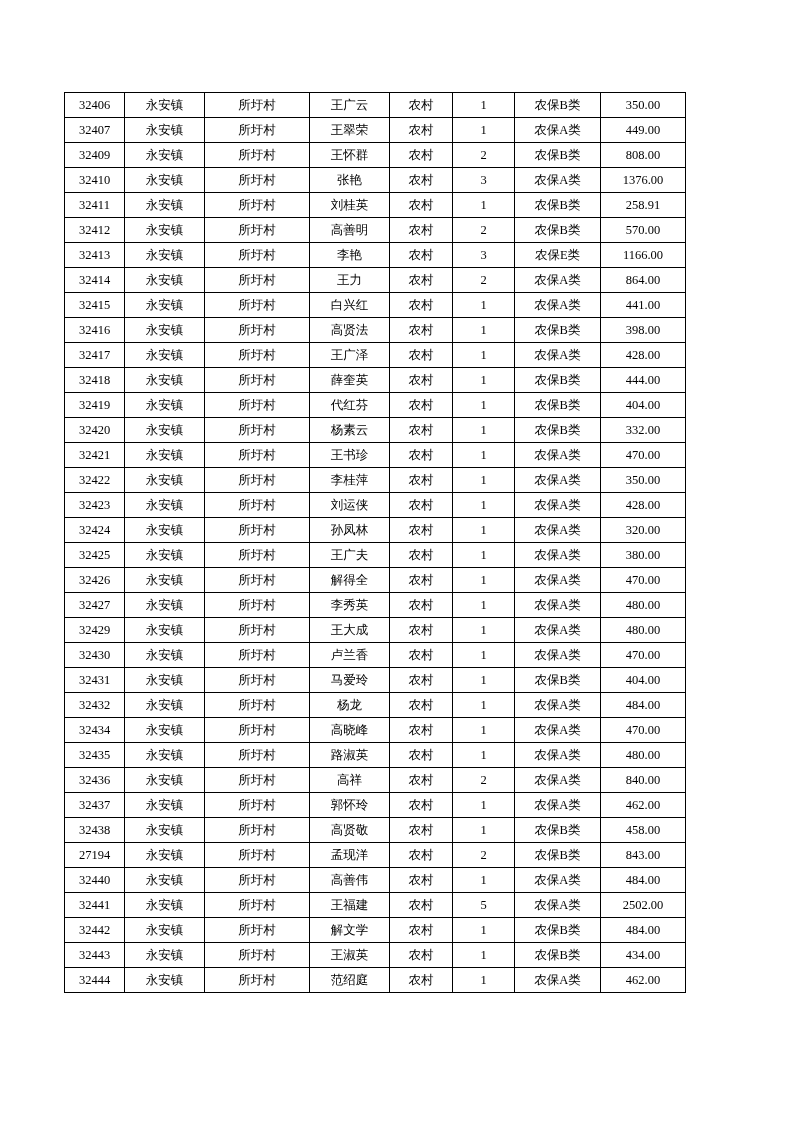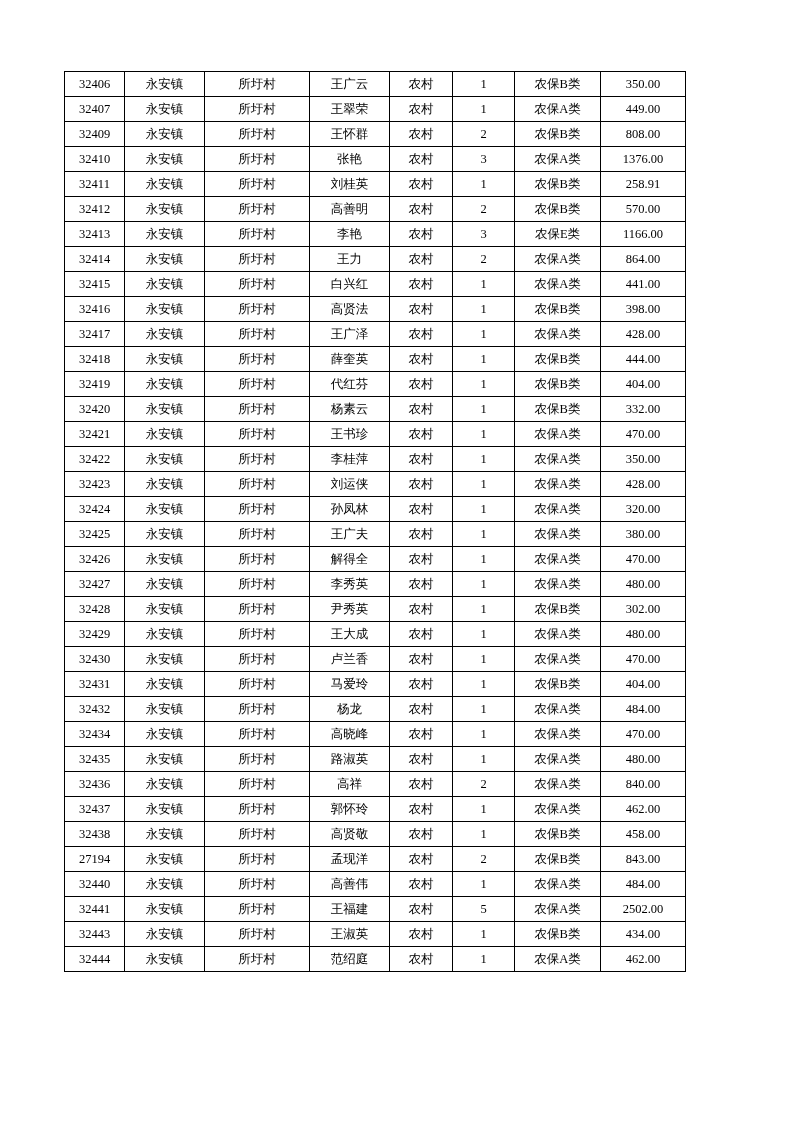--- a/index.html
+++ b/index.html
@@ -17,21 +17,21 @@
   .page {
     position: absolute;
     top: 0;
     left: 0;
     width: 793px;
     height: 1122px;
     background: #ffffff;
   }
   table.data-table {
     position: absolute;
-    top: 71px;
+    top: 92px;
     left: 64px;
     width: 621px;
     border-collapse: collapse;
     table-layout: fixed;
   }
   table.data-table td {
     border: 1px solid #000000;
     height: 24px;
     padding: 0 2px;
     font-size: 12.5px;
@@ -271,30 +271,20 @@
           <td>32427</td>
           <td>永安镇</td>
           <td>所圩村</td>
           <td>李秀英</td>
           <td>农村</td>
           <td>1</td>
           <td>农保A类</td>
           <td>480.00</td>
         </tr>
         <tr>
-          <td>32428</td>
-          <td>永安镇</td>
-          <td>所圩村</td>
-          <td>尹秀英</td>
-          <td>农村</td>
-          <td>1</td>
-          <td>农保B类</td>
-          <td>302.00</td>
-        </tr>
-        <tr>
           <td>32429</td>
           <td>永安镇</td>
           <td>所圩村</td>
           <td>王大成</td>
           <td>农村</td>
           <td>1</td>
           <td>农保A类</td>
           <td>480.00</td>
         </tr>
         <tr>
@@ -399,20 +389,30 @@
         </tr>
         <tr>
           <td>32441</td>
           <td>永安镇</td>
           <td>所圩村</td>
           <td>王福建</td>
           <td>农村</td>
           <td>5</td>
           <td>农保A类</td>
           <td>2502.00</td>
+        </tr>
+        <tr>
+          <td>32442</td>
+          <td>永安镇</td>
+          <td>所圩村</td>
+          <td>解文学</td>
+          <td>农村</td>
+          <td>1</td>
+          <td>农保B类</td>
+          <td>484.00</td>
         </tr>
         <tr>
           <td>32443</td>
           <td>永安镇</td>
           <td>所圩村</td>
           <td>王淑英</td>
           <td>农村</td>
           <td>1</td>
           <td>农保B类</td>
           <td>434.00</td>

